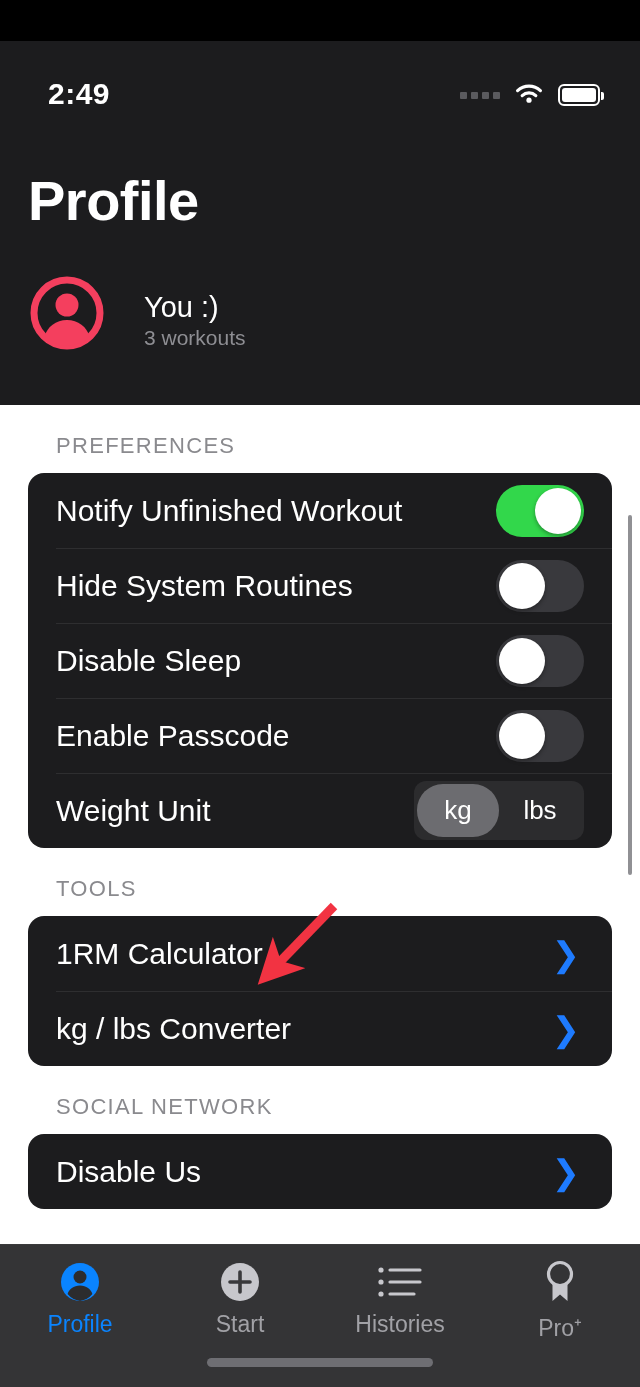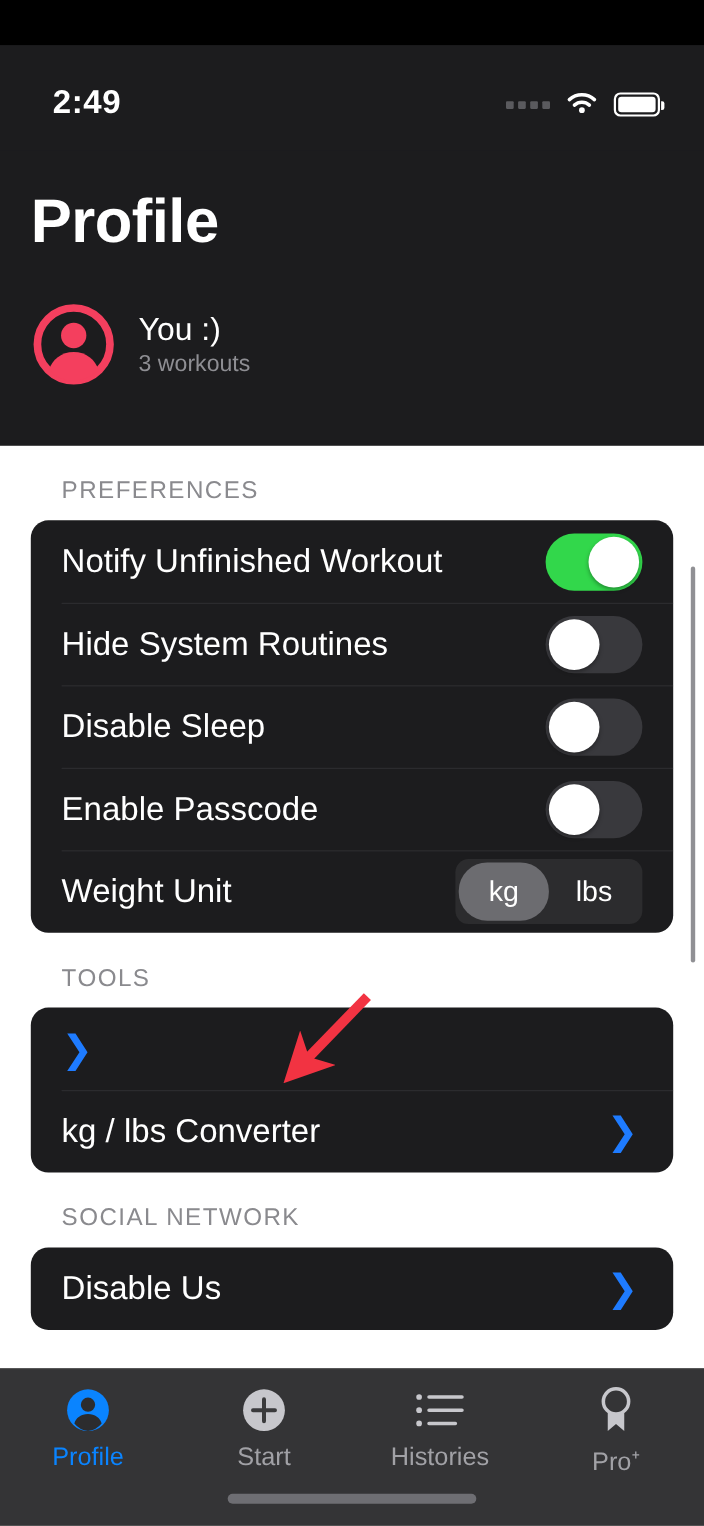--- a/index.html
+++ b/index.html
@@ -30,21 +30,21 @@
 
   
   .header {
     position:absolute; top:96px; left:0; width:640px; height:309px;
     background:#1C1C1E; z-index:4;
   }
   .page-title {
     position:absolute; left:28px; top:72px;
     color:#fff; font-size:56px; font-weight:bold; letter-spacing:-0.5px;
   }
-  .profile-row { position:absolute; left:30px; top:180px; display:flex; align-items:center; gap:22px; }
+  .profile-row { position:absolute; left:30px; top:180px; display:flex; align-items:flex-end; gap:40px; }
   .avatar { width:74px; height:74px; flex:0 0 74px; }
   .profile-text { display:flex; flex-direction:column; justify-content:center; gap:2px; }
   .profile-name { color:#fff; font-size:29px; }
   .profile-sub { color:#8E8E93; font-size:21px; }
 
   
   .content {
     position:absolute; top:405px; left:0; width:640px; height:982px;
     background:#ffffff; z-index:2; overflow:hidden;
   }
@@ -181,20 +181,21 @@
         <div class="segmented">
           <div class="seg selected">kg</div>
           <div class="seg">lbs</div>
         </div>
       </div>
     </div>
 
     <div class="section-header">TOOLS</div>
     <div class="card">
       <div class="row">
+        <div class="row-label">1RM Calculator</div>
         <div class="chev">❯</div>
       </div>
       <div class="row">
         <div class="row-label">kg / lbs Converter</div>
         <div class="chev">❯</div>
       </div>
     </div>
 
     <div class="section-header">SOCIAL NETWORK</div>
     <div class="card">

